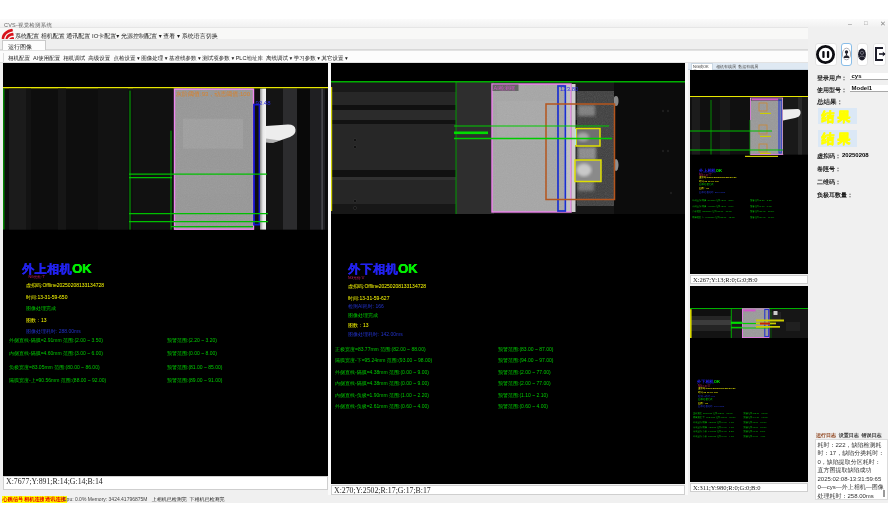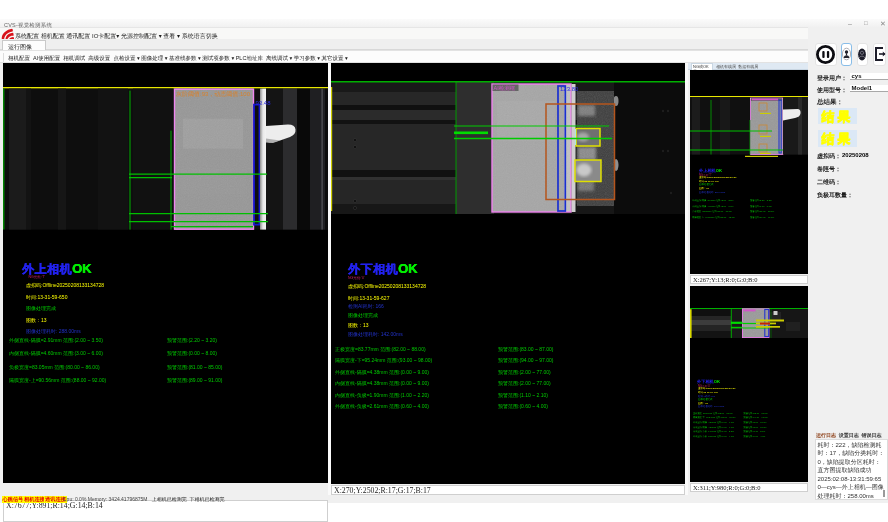--- a/index.html
+++ b/index.html
@@ -121,21 +121,21 @@
 <div class="ov blu t5" style="left:23px;top:265px">图像处理耗时: 288.00ms</div>
 <div class="row5" style="left:6px;top:273.5px">外侧直线-隔膜=2.91mm 范围:(2.00 ~ 3.50)</div>
 <div class="row5" style="left:164px;top:273.5px">预警范围:(2.20 ~ 3.20)</div>
 <div class="row5" style="left:6px;top:287px">内侧直线-隔膜=4.60mm 范围:(3.00 ~ 6.00)</div>
 <div class="row5" style="left:164px;top:287px">预警范围:(0.00 ~ 8.00)</div>
 <div class="row5" style="left:6px;top:300.5px">负极宽度=83.05mm 范围:(80.00 ~ 86.00)</div>
 <div class="row5" style="left:164px;top:300.5px">预警范围:(81.00 ~ 85.00)</div>
 <div class="row5" style="left:6px;top:314px">隔膜宽度-上=90.56mm 范围:(88.00 ~ 92.00)</div>
 <div class="row5" style="left:164px;top:314px">预警范围:(89.00 ~ 91.00)</div>
 </div>
-<div class="xbar" style="left:3px;top:500px;width:325px;height:22px">X:7677;Y:891;R:14;G:14;B:14</div>
+<div class="xbar" style="left:3px;top:476px;width:325px;height:14px">X:7677;Y:891;R:14;G:14;B:14</div>
 
 <div class="panel" id="midpanel" style="left:331px;top:63px;width:354px;height:421px">
 <svg class="abs" style="left:0;top:18px" width="354" height="133" viewBox="0 0 354 133">
   <rect x="0" y="0" width="354" height="133" fill="#232323"></rect>
   <rect x="0" y="0" width="283" height="11" fill="#191919"></rect>
   <rect x="0" y="11" width="283" height="13" fill="#272727"></rect>
   <rect x="0" y="24" width="283" height="5" fill="#101010"></rect>
   <rect x="0" y="29" width="283" height="10" fill="#2b2b2b"></rect>
   <rect x="0" y="39" width="283" height="4" fill="#121212"></rect>
   <rect x="0" y="43" width="283" height="46" fill="#272727"></rect>

